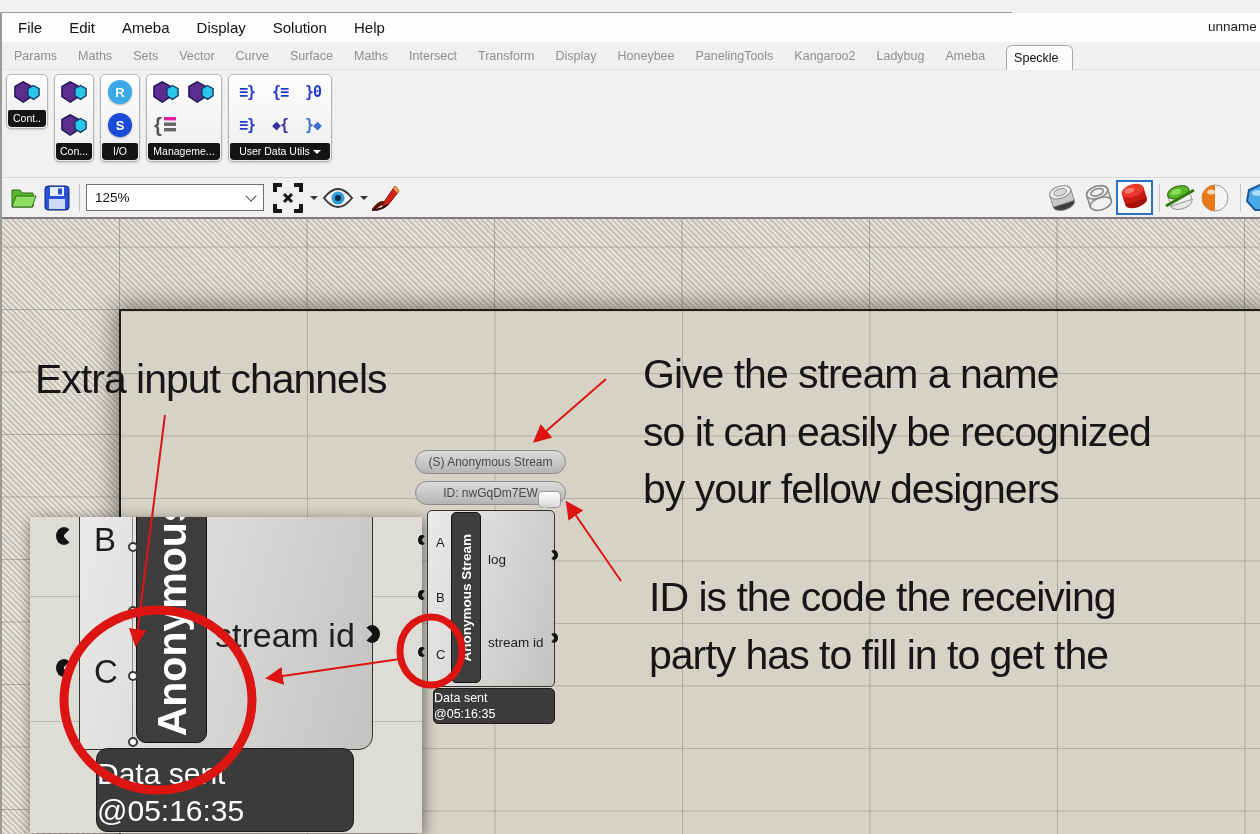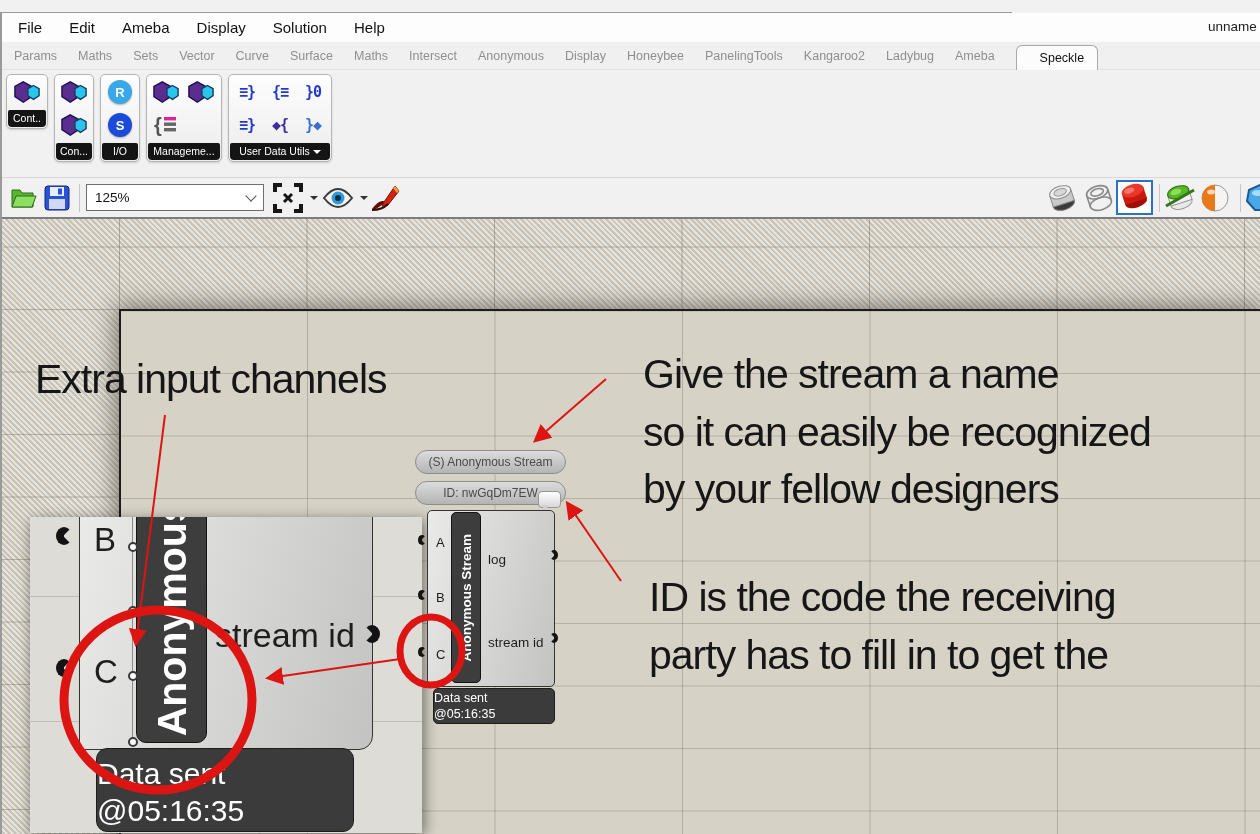--- a/index.html
+++ b/index.html
@@ -13,21 +13,21 @@
   #menubar { position:absolute; left:0; top:0; width:1260px; height:29px; background:#fdfdfd;
              display:flex; align-items:center; gap:27px; padding-left:16px; font-size:15px; color:#111; }
   #menubar .mi { cursor:default; }
   #doc-title { position:absolute; left:1206px; top:6px; font-size:13.5px; color:#222; white-space:nowrap; }
 
   #tabbar { position:absolute; left:0; top:29px; width:1260px; height:28px; background:#f0f0f0;
             display:flex; align-items:center; gap:21px; padding-left:12px; font-size:12.5px; color:#8f8f8f;
             border-bottom:1px solid #e2e2e2; }
   #tabbar .tab { white-space:nowrap; }
   #tab-active { color:#111; background:#fcfcfc; border:1px solid #a9a9a9; border-bottom:none;
-                border-radius:6px 6px 0 0; padding:5px 13px 7px 23px; margin-top:1px; position:relative; top:2px; }
+                border-radius:6px 6px 0 0; padding:5px 13px 7px 7px; margin-top:1px; position:relative; top:2px; }
 
   
   #toolbar1 { position:absolute; left:0; top:57px; width:1260px; height:107px; background:#f1f1f1; }
   .group { position:absolute; top:4px; background:linear-gradient(#fefefe,#ececec); border:1px solid #b5b5b5;
            border-radius:5px; box-shadow:inset 0 1px 0 #fff, 0 1px 2px rgba(0,0,0,.15); }
   .grouplabel { position:absolute; left:1px; right:1px; bottom:1px; height:17px; background:#141414; color:#fff;
                 font-size:10.5px; border-radius:2px 2px 4px 4px; text-align:center; line-height:17px;
                 white-space:nowrap; overflow:hidden; display:flex; align-items:center; justify-content:center; gap:3px;}
   .ico28 { position:absolute; width:28px; height:28px; display:flex; align-items:center; justify-content:center; }
   .iocirc { width:24px; height:24px; border-radius:50%; color:#fff; font-weight:bold; font-size:13px;
@@ -115,21 +115,21 @@
 
   <div id="tabbar">
     <span class="tab">Params</span>
     <span class="tab">Maths</span>
     <span class="tab">Sets</span>
     <span class="tab">Vector</span>
     <span class="tab">Curve</span>
     <span class="tab">Surface</span>
     <span class="tab">Maths</span>
     <span class="tab">Intersect</span>
-    <span class="tab">Anonymous</span>
+    <span class="tab">Transform</span>
     <span class="tab">Display</span>
     <span class="tab">Honeybee</span>
     <span class="tab">PanelingTools</span>
     <span class="tab">Kangaroo2</span>
     <span class="tab">Ladybug</span>
     <span class="tab">Ameba</span>
     <span class="tab" id="tab-active">Speckle</span>
   </div>
 
   <div id="toolbar1">

